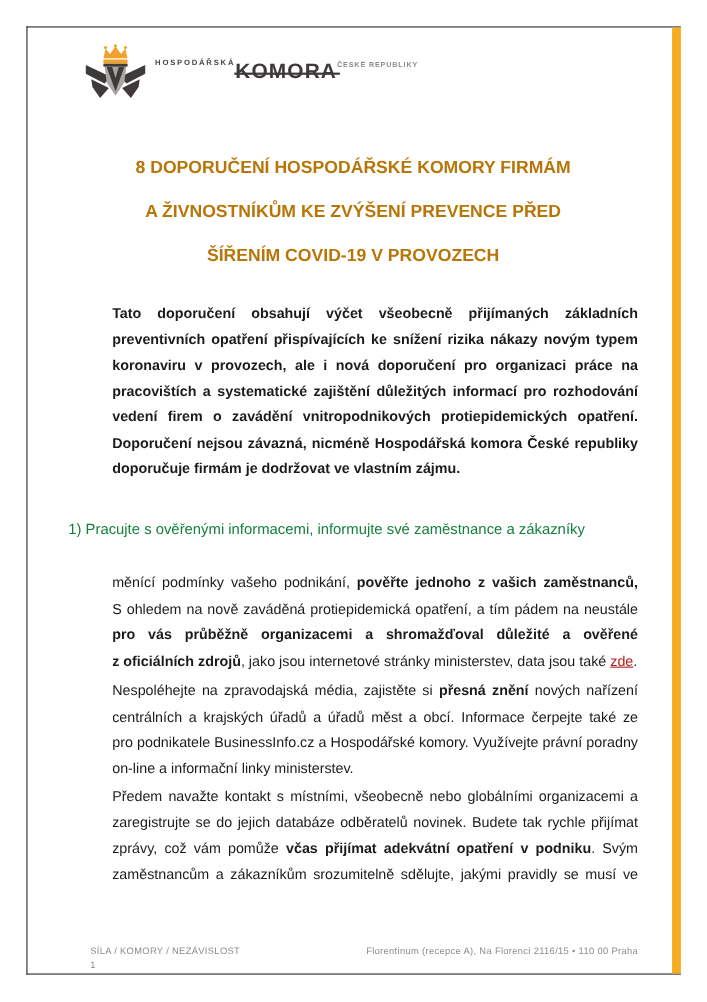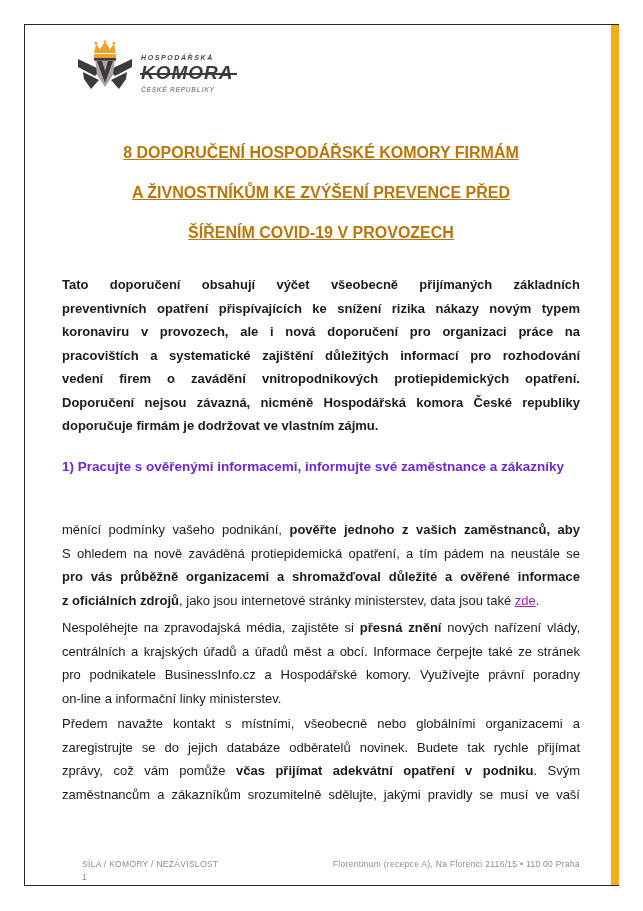--- a/index.html
+++ b/index.html
@@ -13,49 +13,49 @@
     box-sizing:border-box;background:#fff;
     border:1px solid #262626;border-right:none;
   }
   .accent-bar{
     position:absolute;top:0;right:0;width:8px;height:100%;
     background:#F6AC1F;
   }
   
   .logo{position:absolute;left:52px;top:15px;display:flex;gap:8px;}
   .logo svg{display:block;}
-  .logo-text{display:flex;flex-direction:column;padding-top:14px;font-style:italic;}
+  .logo-text{display:flex;flex-direction:row;padding-top:14px;}
   .logo-top{font-size:7px;font-weight:bold;letter-spacing:1.6px;color:#4A4645;white-space:nowrap;}
   .logo-name{
     font-size:19px;font-weight:bold;letter-spacing:1px;color:#3E3A39;
     line-height:23px;position:relative;white-space:nowrap;
   }
   .logo-name::after{
     content:"";position:absolute;left:-1px;right:-3px;top:12px;height:1.6px;background:#3E3A39;
   }
   .logo-bottom{font-size:6.5px;font-weight:bold;letter-spacing:0.8px;color:#8E8A89;white-space:nowrap;margin-top:2px;}
   
   .title{
     position:absolute;left:37px;width:518px;top:108px;text-align:center;
     color:#B87608;font-weight:bold;font-size:16px;line-height:40px;
   }
-  .title div{white-space:nowrap;text-decoration:underline;}
+  .title div{white-space:nowrap;}
   
   .para{
     position:absolute;left:37px;width:518px;
     font-size:13px;line-height:23.5px;color:#1B1B1B;
   }
-  .tline{height:23.5px;overflow:hidden;text-align:justify;text-align-last:justify;}
+  .tline{height:23.5px;overflow:hidden;text-align:justify;text-align-last:justify;margin-left:40px;}
   .tline-last{text-align:left;text-align-last:auto;}
   .b{font-weight:bold;}
-  .link{color:#a21caf;text-decoration:underline;cursor:pointer;}
+  .link{color:#b91c1c;text-decoration:underline;cursor:pointer;}
   .intro{top:248px;}
   .heading{
-    position:absolute;left:37px;width:518px;top:434px;
-    color:#6d28d9;font-weight:bold;font-size:13.5px;white-space:nowrap;
+    position:absolute;left:37px;width:518px;top:448px;
+    color:#15803d;font-weight:normal;font-size:13.5px;white-space:nowrap;
   }
   .p2{top:493px;}
   .p3{top:591px;}
   .p4{top:687px;}
   
   .footer{
     position:absolute;left:37px;width:518px;top:833px;
     font-size:8.5px;line-height:13px;color:#8C8C8C;letter-spacing:0.3px;
   }
   .footer-row{display:flex;justify-content:space-between;padding-left:20px;}

